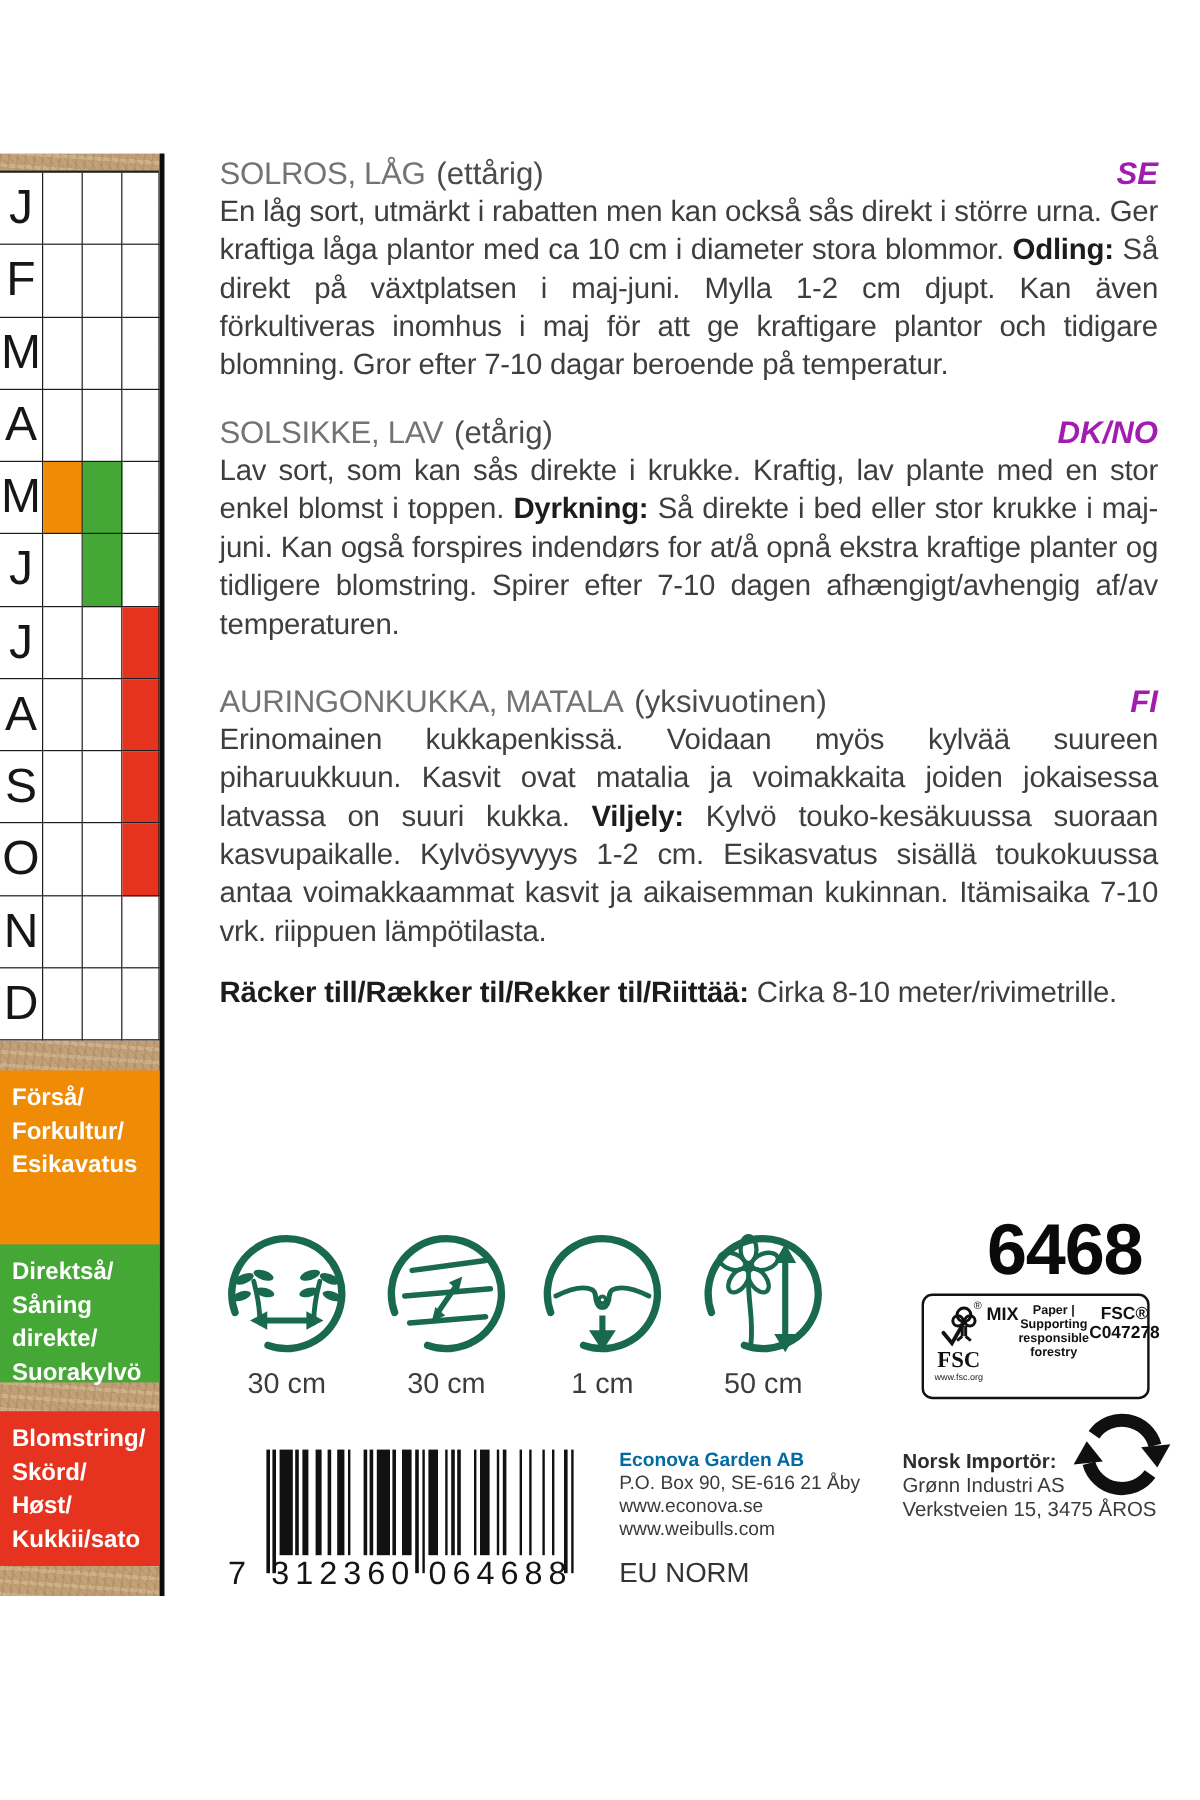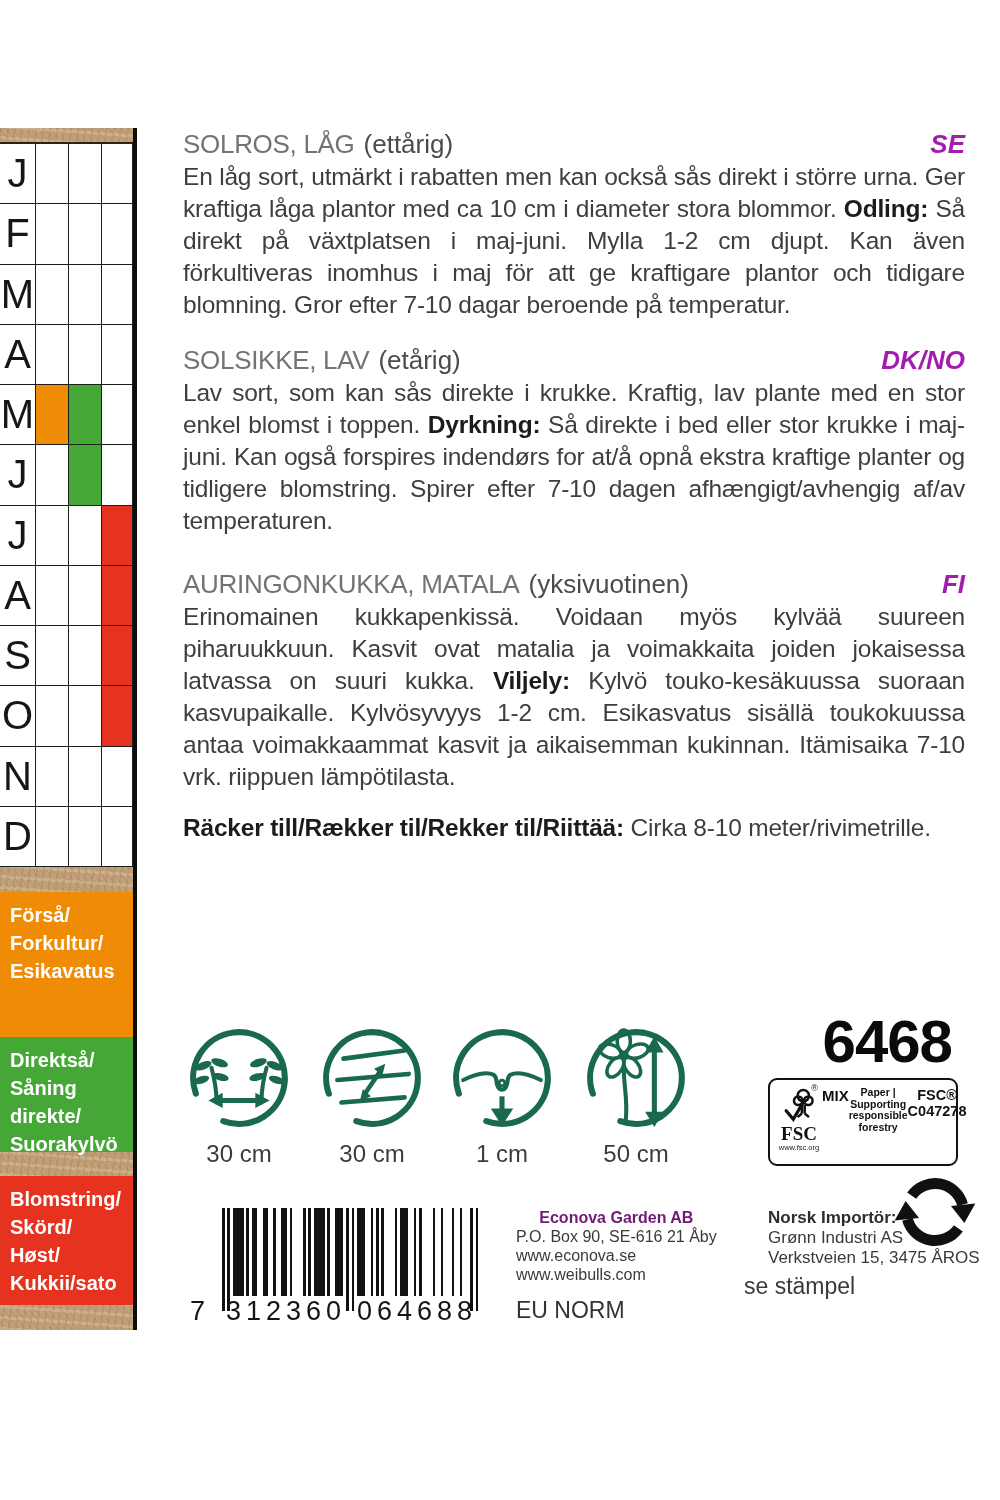--- a/index.html
+++ b/index.html
@@ -74,23 +74,23 @@
   .bar{position:absolute;top:0;height:88px;background:#111;}
   .bar.tall{height:103px;}
   .bc-digit{position:absolute;top:88px;font-size:27px;color:#141414;}
   .bc-prefix{left:0;}
   .bc-left{left:36px;width:113px;text-align:center;letter-spacing:5px;}
   .bc-right{left:167px;width:113px;text-align:center;letter-spacing:5px;}
 
   
   .pub{position:absolute;left:516px;top:1208px;font-size:16px;line-height:19px;
        color:#3a3a3a;}
-  .pub-name{font-weight:bold;color:#701a75;text-align:center;}
+  .pub-name{font-weight:bold;color:#0369a1;}
   .eu-norm{position:absolute;left:516px;top:1297px;font-size:23px;color:#333;}
-  .imp{position:absolute;left:768px;top:1208px;font-size:17px;line-height:20px;
+  .imp{position:absolute;left:752px;top:1208px;font-size:17px;line-height:20px;
        color:#3a3a3a;}
   .imp-label{font-weight:bold;color:#2d2d2d;}
   .lastsale{position:absolute;left:744px;top:1274px;font-size:23px;line-height:25px;
        color:#3a3a3a;}
   .lastsale .l{font-weight:bold;color:#242424;}
 </style>
 </head>
 <body>
 
 <div class="strip">
@@ -339,14 +339,13 @@
 </div>
 <div class="eu-norm">EU NORM</div>
 
 <div class="imp">
   <div class="imp-label">Norsk Importör:</div>
   <div>Grønn Industri AS</div>
   <div>Verkstveien 15, 3475 ÅROS</div>
 </div>
 
 <div class="lastsale">
-  <div>se stämpel</div>
 </div>
 
 </body></html>

